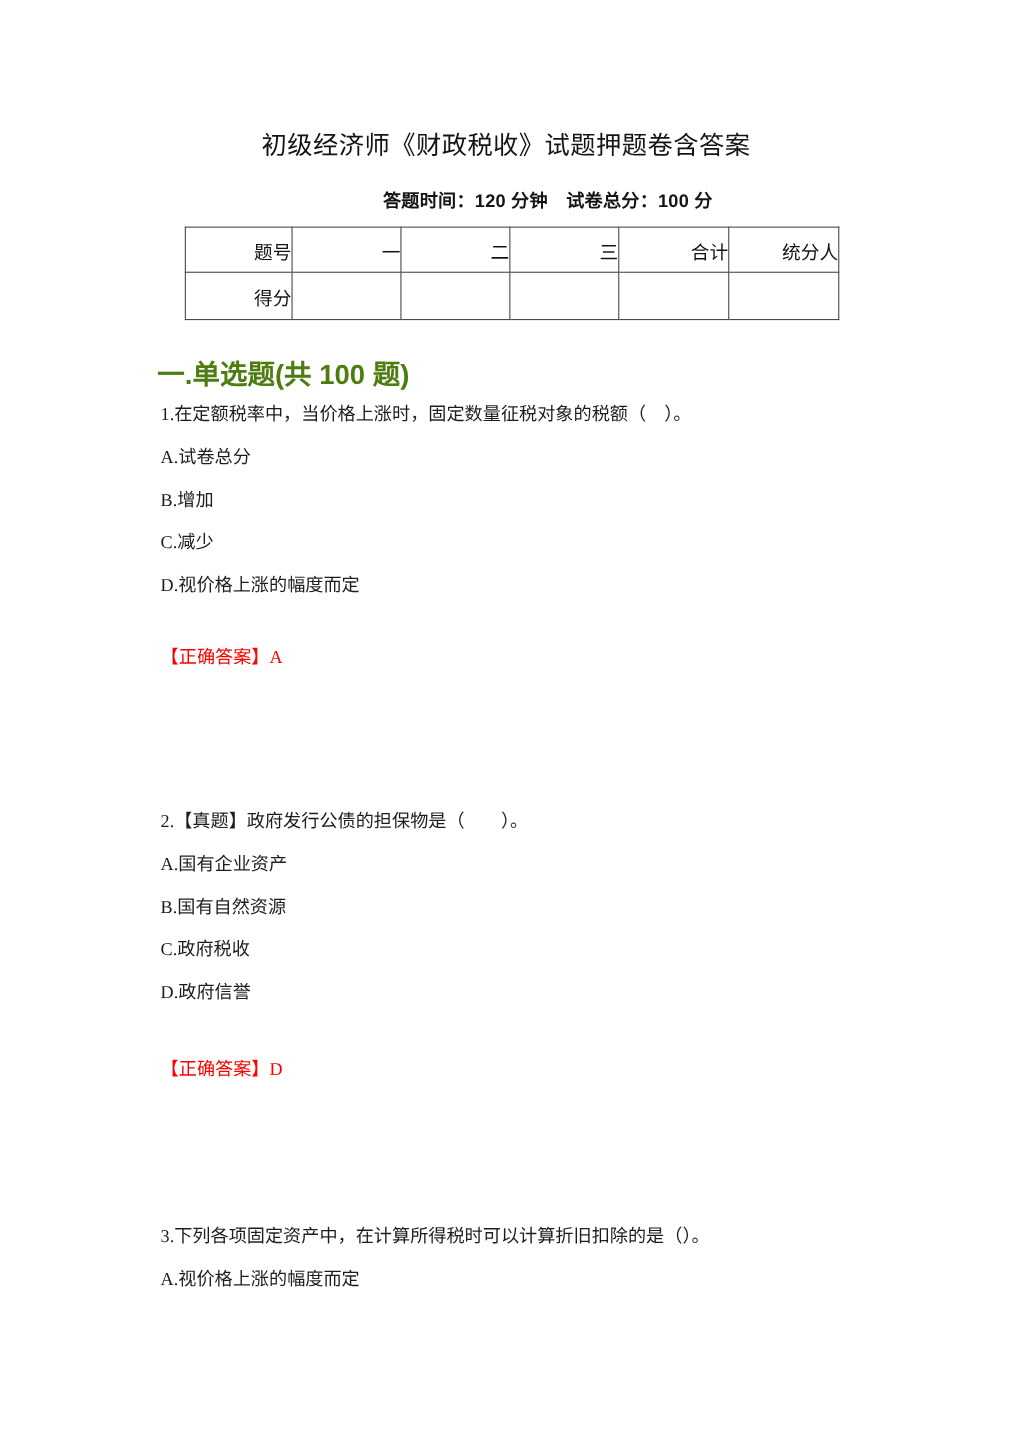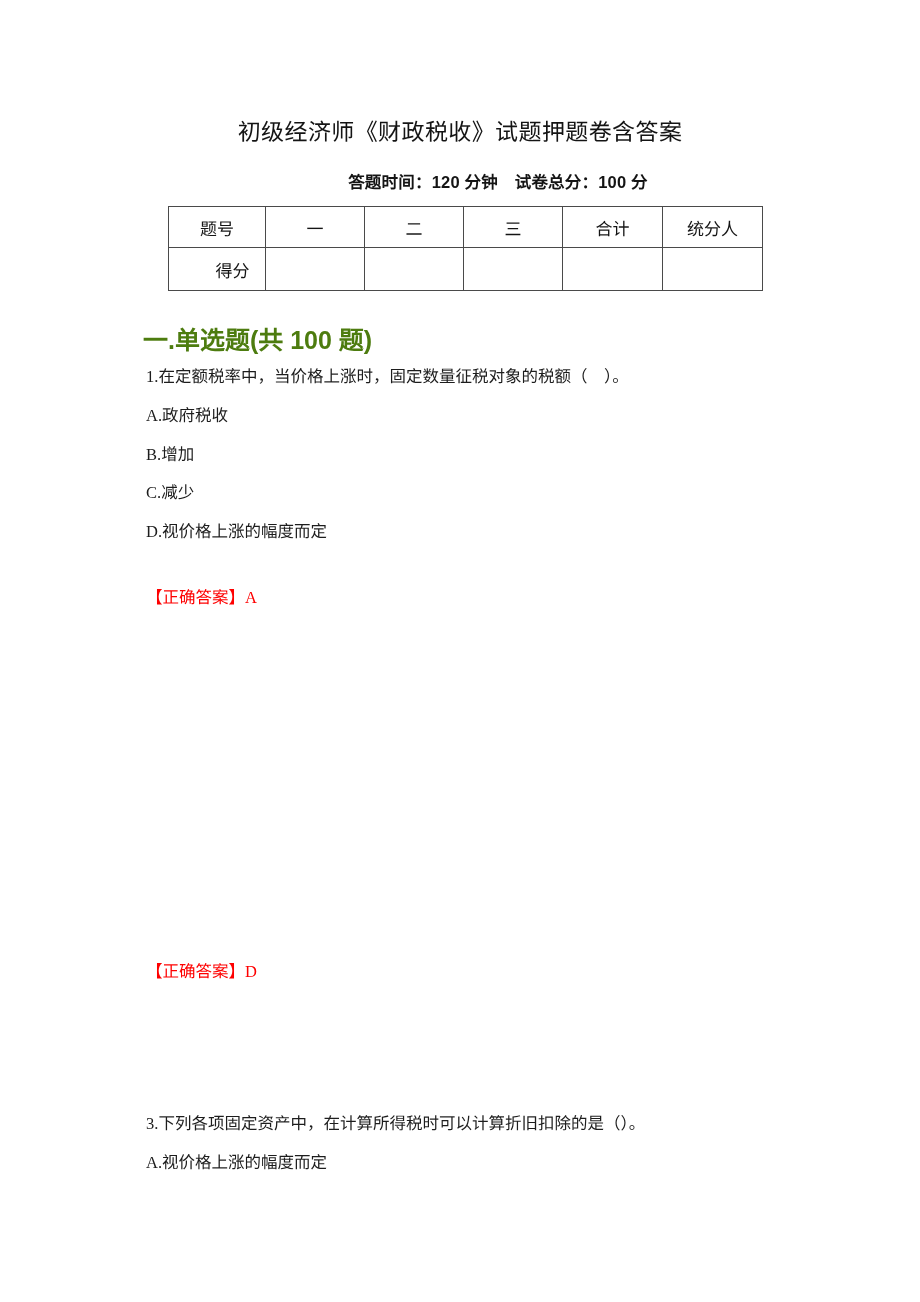--- a/index.html
+++ b/index.html
@@ -51,21 +51,21 @@
     top: 206px;
     width: 588px;
   }
   table.score-table {
     border-collapse: collapse;
     width: 588px;
     table-layout: fixed;
   }
   table.score-table td {
     border: 1px solid #4a4a4a;
-    text-align: center;
+    text-align: right;
     vertical-align: middle;
     font-family: Liberation Sans, sans-serif;
     font-size: 17px;
     color: #141414;
     padding: 0;
   }
   table.score-table tr.head-row td { height: 40px; }
   table.score-table tr.score-row td { height: 42px; padding-left: 31px; }
   .col-label { width: 96px; }
   .col-n { width: 98px; }
@@ -137,27 +137,34 @@
           <td class="col-staff"></td>
         </tr>
       </tbody>
     </table>
   </div>
 
   <div class="section-heading">一.单选题(共 100 题)</div>
 
   <div class="q-block" style="top: 365px;">
     <div class="q-stem">1.在定额税率中，当价格上涨时，固定数量征税对象的税额（　）。</div>
-    <div class="q-option">A.政府税收</div>
+    <div class="q-option">A.试卷总分</div>
     <div class="q-option">B.增加</div>
     <div class="q-option">C.减少</div>
     <div class="q-option">D.视价格上涨的幅度而定</div>
   </div>
   <div class="answer-line" style="top: 584px;"><span>【正确答案】</span><span>A</span></div>
 
+  <div class="q-block" style="top: 735px;">
+    <div class="q-stem">2.【真题】政府发行公债的担保物是（　　）。</div>
+    <div class="q-option">A.国有企业资产</div>
+    <div class="q-option">B.国有自然资源</div>
+    <div class="q-option">C.政府税收</div>
+    <div class="q-option">D.政府信誉</div>
+  </div>
   <div class="answer-line" style="top: 958px;"><span>【正确答案】</span><span>D</span></div>
 
   <div class="q-block" style="top: 1112px;">
     <div class="q-stem">3.下列各项固定资产中，在计算所得税时可以计算折旧扣除的是（）。</div>
     <div class="q-option">A.视价格上涨的幅度而定</div>
   </div>
 
 </div>
 
 </body></html>

